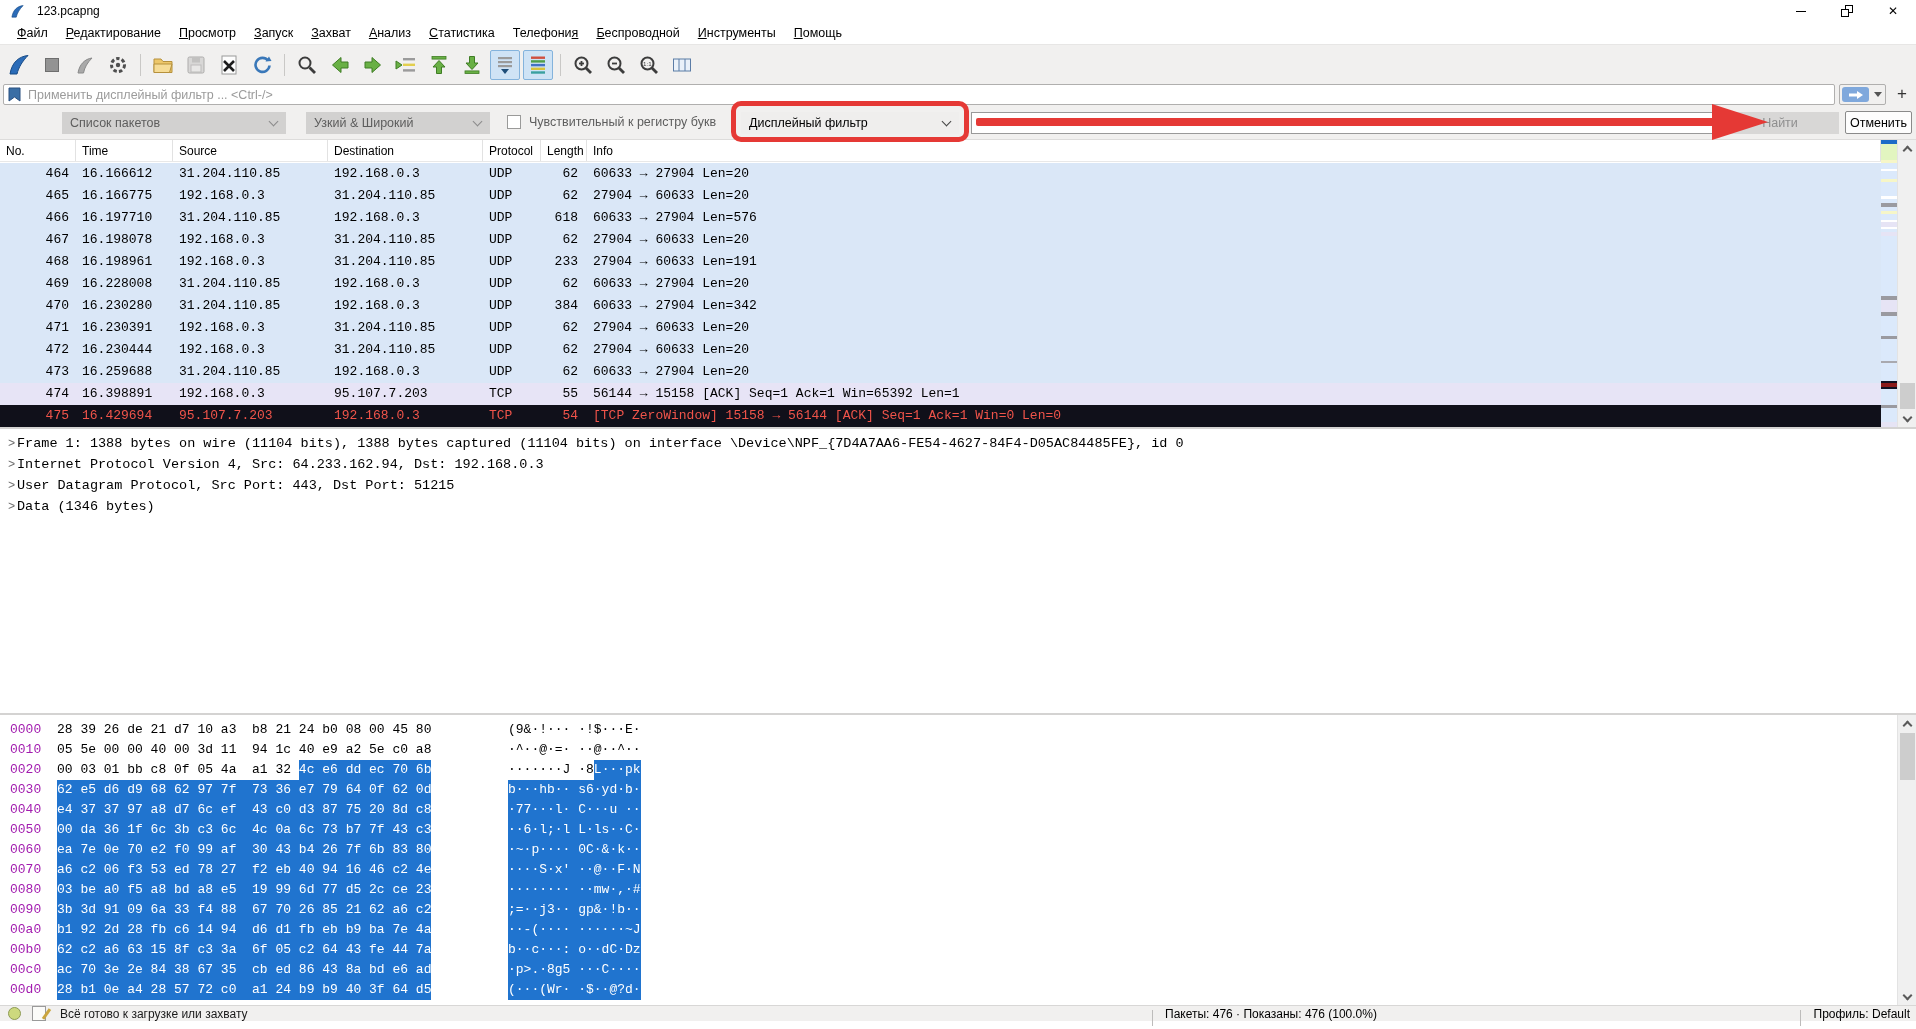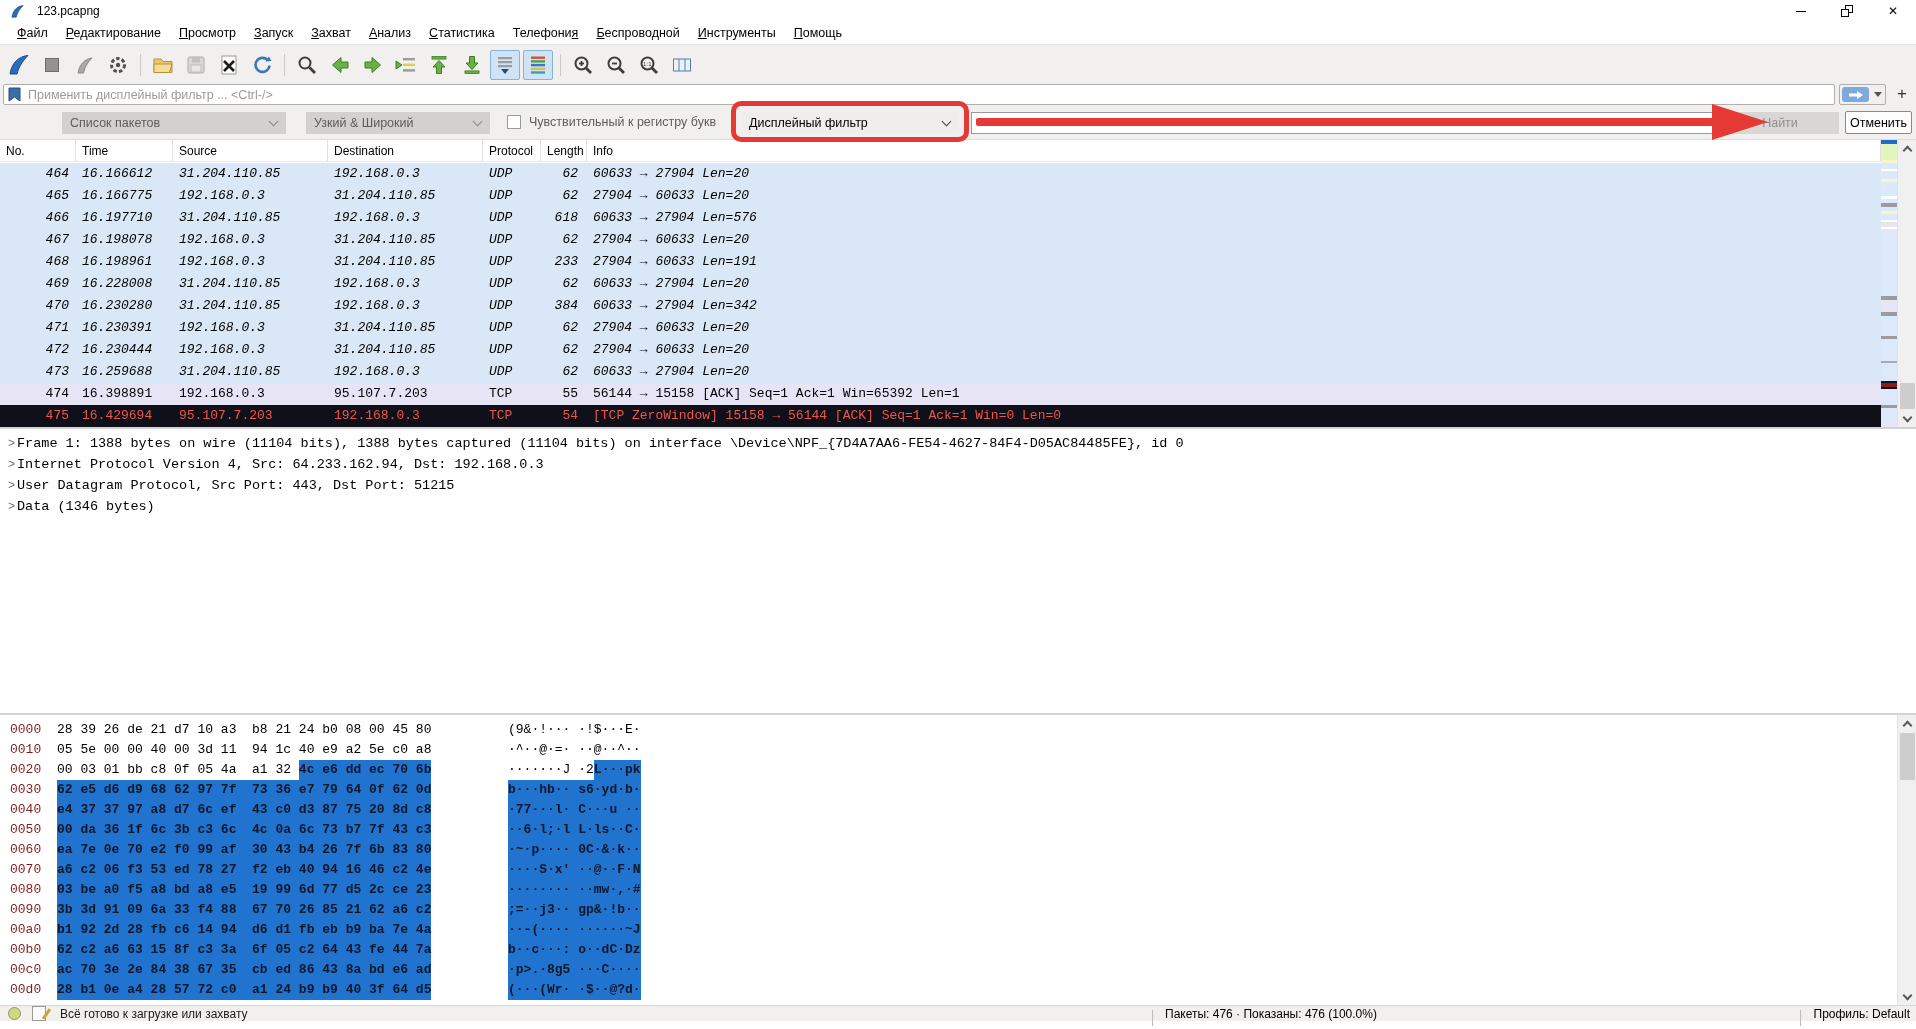--- a/index.html
+++ b/index.html
@@ -62,21 +62,21 @@
   .anno-shaft{position:absolute;left:976px;top:118px;width:738px;height:8px;background:#e53935;border-radius:2px;}
   .anno-head{position:absolute;left:1712px;top:104px;width:0;height:0;border-left:56px solid #e53935;border-top:18px solid transparent;border-bottom:18px solid transparent;}
   
   .packetlist{position:absolute;top:140px;left:0;width:1916px;height:287px;background:#fff;overflow:hidden;}
   .pl-header{position:absolute;top:0;left:0;width:1881px;height:22px;display:flex;background:#fff;border-bottom:1px solid #e8e8e8;font-size:12px;}
   .plh{border-right:1px solid #e2e2e2;padding:4px 0 0 6px;overflow:hidden;white-space:nowrap;}
   .plh-no{width:76px;}.plh-time{width:97px;}.plh-src{width:155px;}.plh-dst{width:155px;}
   .plh-proto{width:58px;}.plh-len{width:46px;}.plh-info{flex:1;}
   .pl-rows{position:absolute;top:23px;left:0;width:1881px;}
   .plrow{display:flex;height:22px;line-height:22px;font-family:var(--mono);font-size:13px;white-space:pre;}
-  .plrow.udp{background:#dae7f7;font-style:italic;}
+  .plrow.udp{background:#dae7f7;}
   .plrow.tcp{background:#e7e4f6;}
   .plrow.bad{background:#10101a;color:#f0544a;}
   .plc{padding-left:6px;overflow:hidden;}
   .plc-no{width:76px;text-align:right;padding:0 7px 0 0;}
   .plc-time{width:97px;}.plc-src{width:155px;}.plc-dst{width:155px;}.plc-proto{width:58px;}
   .plc-len{width:46px;text-align:right;padding:0 9px 0 0;}
   .plc-info{flex:1;}
   .minimap{position:absolute;left:1881px;top:0;width:16px;height:287px;}
   .minimap div{width:100%;}
   .vscroll{position:absolute;width:19px;background:#f0f0f0;border-left:1px solid #e3e3e3;}
@@ -90,24 +90,24 @@
   #pl-thumb{top:243px;height:26px;}
   
   .splitter{position:absolute;left:0;width:100%;height:2px;background:#d4d3d2;}
   
   .details{position:absolute;top:429px;left:0;width:1916px;height:284px;background:#fff;padding-top:4px;}
   .detline{height:21px;line-height:21px;font-family:var(--mono);font-size:13.5px;white-space:pre;}
   .det-chev{display:inline-block;width:17px;padding-left:8px;color:#6f6f6f;font-size:12px;}
   
   .hexpane{position:absolute;top:715px;left:0;width:1916px;height:290px;background:#fff;padding-top:5px;}
   .hexrow{position:relative;height:20px;line-height:20px;font-family:var(--mono);font-size:13px;white-space:pre;}
-  .hoff{position:absolute;left:10px;color:#7f1d1d;}
+  .hoff{position:absolute;left:10px;color:#a21caf;}
   .hhex{position:absolute;left:57px;}
   .hascii{position:absolute;left:508px;}
-  .hsel{background:var(--selblue);color:#0f172a;display:inline-block;height:20px;font-weight:bold;}
+  .hsel{background:var(--selblue);color:#ffffff;display:inline-block;height:20px;}
   #hex-scroll{left:1897px;top:715px;height:290px;}
   #hex-scroll .scroll-btn.bottom{position:absolute;bottom:0;width:100%;}
   #hex-thumb{top:18px;height:47px;}
   
   .statusbar{position:absolute;top:1005px;left:0;width:100%;height:16px;background:#f1f0ef;border-top:1px solid #d8d7d6;display:flex;align-items:center;font-size:12px;}
   .sb-dot{margin-left:8px;width:13px;height:13px;border-radius:50%;background:#cdd97e;border:1px solid #8d9a55;flex:none;}
   .sb-note{margin-left:11px;width:14px;height:15px;background:#fbfbf9;border:1px solid #9a9a9a;position:relative;flex:none;}
   .sb-note::after{content:"";position:absolute;right:-3px;top:1px;width:3px;height:12px;background:#caa53f;transform:rotate(35deg);}
   .sb-left-text{margin-left:14px;color:#1a1a1a;}
   .sb-sep{position:absolute;width:1px;height:16px;background:#bdbcbb;top:4px;}
@@ -409,21 +409,21 @@
     <div class="detline"><span class="det-chev">&gt;</span><span>Internet Protocol Version 4, Src: 64.233.162.94, Dst: 192.168.0.3</span></div>
     <div class="detline"><span class="det-chev">&gt;</span><span>User Datagram Protocol, Src Port: 443, Dst Port: 51215</span></div>
     <div class="detline"><span class="det-chev">&gt;</span><span>Data (1346 bytes)</span></div>
   </div>
 
 <div class="splitter" style="top:713px"></div>
 
 <div class="hexpane">
     <div class="hexrow"><span class="hoff">0000</span><span class="hhex">28 39 26 de 21 d7 10 a3  b8 21 24 b0 08 00 45 80</span><span class="hascii">(9&amp;·!··· ·!$···E·</span></div>
     <div class="hexrow"><span class="hoff">0010</span><span class="hhex">05 5e 00 00 40 00 3d 11  94 1c 40 e9 a2 5e c0 a8</span><span class="hascii">·^··@·=· ··@··^··</span></div>
-    <div class="hexrow"><span class="hoff">0020</span><span class="hhex"><span>00 03 01 bb c8 0f 05 4a  a1 32 </span><span class="hsel">4c e6 dd ec 70 6b</span></span><span class="hascii"><span>·······J ·2</span><span class="hsel">L···pk</span></span></div>
+    <div class="hexrow"><span class="hoff">0020</span><span class="hhex"><span>00 03 01 bb c8 0f 05 4a  a1 32 </span><span class="hsel">4c e6 dd ec 70 6b</span></span><span class="hascii"><span>·······J ·8</span><span class="hsel">L···pk</span></span></div>
     <div class="hexrow"><span class="hoff">0030</span><span class="hhex"><span></span><span class="hsel">62 e5 d6 d9 68 62 97 7f  73 36 e7 79 64 0f 62 0d</span></span><span class="hascii"><span></span><span class="hsel">b···hb·· s6·yd·b·</span></span></div>
     <div class="hexrow"><span class="hoff">0040</span><span class="hhex"><span></span><span class="hsel">e4 37 37 97 a8 d7 6c ef  43 c0 d3 87 75 20 8d c8</span></span><span class="hascii"><span></span><span class="hsel">·77···l· C···u ··</span></span></div>
     <div class="hexrow"><span class="hoff">0050</span><span class="hhex"><span></span><span class="hsel">00 da 36 1f 6c 3b c3 6c  4c 0a 6c 73 b7 7f 43 c3</span></span><span class="hascii"><span></span><span class="hsel">··6·l;·l L·ls··C·</span></span></div>
     <div class="hexrow"><span class="hoff">0060</span><span class="hhex"><span></span><span class="hsel">ea 7e 0e 70 e2 f0 99 af  30 43 b4 26 7f 6b 83 80</span></span><span class="hascii"><span></span><span class="hsel">·~·p···· 0C·&amp;·k··</span></span></div>
     <div class="hexrow"><span class="hoff">0070</span><span class="hhex"><span></span><span class="hsel">a6 c2 06 f3 53 ed 78 27  f2 eb 40 94 16 46 c2 4e</span></span><span class="hascii"><span></span><span class="hsel">····S·x' ··@··F·N</span></span></div>
     <div class="hexrow"><span class="hoff">0080</span><span class="hhex"><span></span><span class="hsel">03 be a0 f5 a8 bd a8 e5  19 99 6d 77 d5 2c ce 23</span></span><span class="hascii"><span></span><span class="hsel">········ ··mw·,·#</span></span></div>
     <div class="hexrow"><span class="hoff">0090</span><span class="hhex"><span></span><span class="hsel">3b 3d 91 09 6a 33 f4 88  67 70 26 85 21 62 a6 c2</span></span><span class="hascii"><span></span><span class="hsel">;=··j3·· gp&amp;·!b··</span></span></div>
     <div class="hexrow"><span class="hoff">00a0</span><span class="hhex"><span></span><span class="hsel">b1 92 2d 28 fb c6 14 94  d6 d1 fb eb b9 ba 7e 4a</span></span><span class="hascii"><span></span><span class="hsel">··-(···· ······~J</span></span></div>
     <div class="hexrow"><span class="hoff">00b0</span><span class="hhex"><span></span><span class="hsel">62 c2 a6 63 15 8f c3 3a  6f 05 c2 64 43 fe 44 7a</span></span><span class="hascii"><span></span><span class="hsel">b··c···: o··dC·Dz</span></span></div>
     <div class="hexrow"><span class="hoff">00c0</span><span class="hhex"><span></span><span class="hsel">ac 70 3e 2e 84 38 67 35  cb ed 86 43 8a bd e6 ad</span></span><span class="hascii"><span></span><span class="hsel">·p&gt;.·8g5 ···C····</span></span></div>

